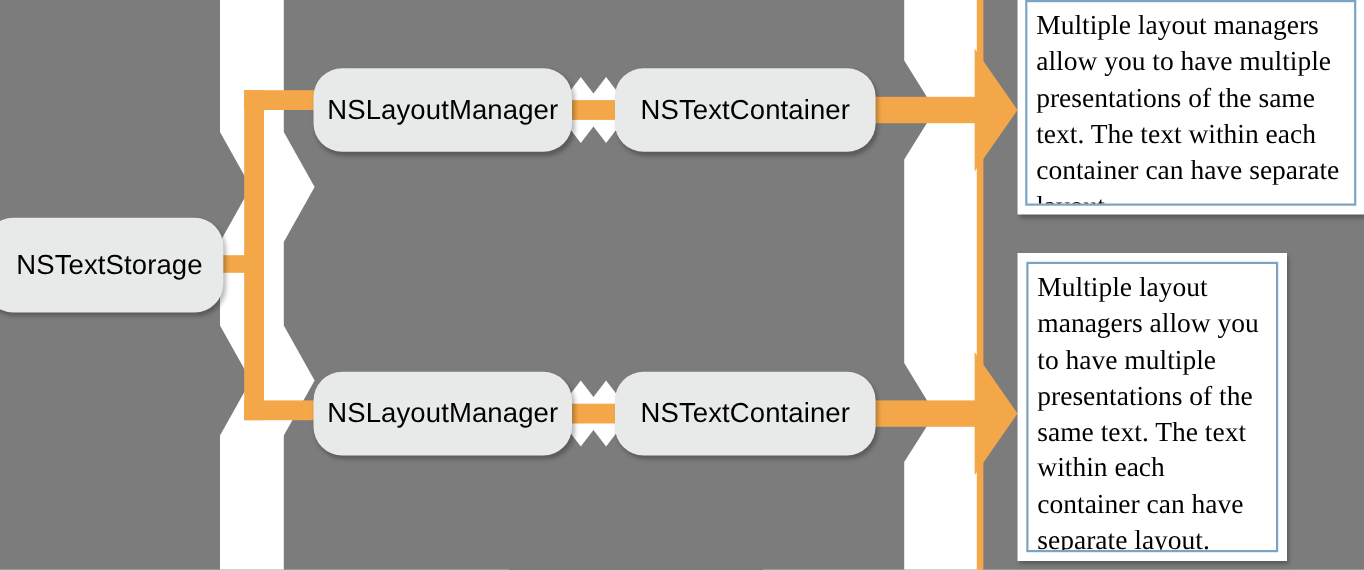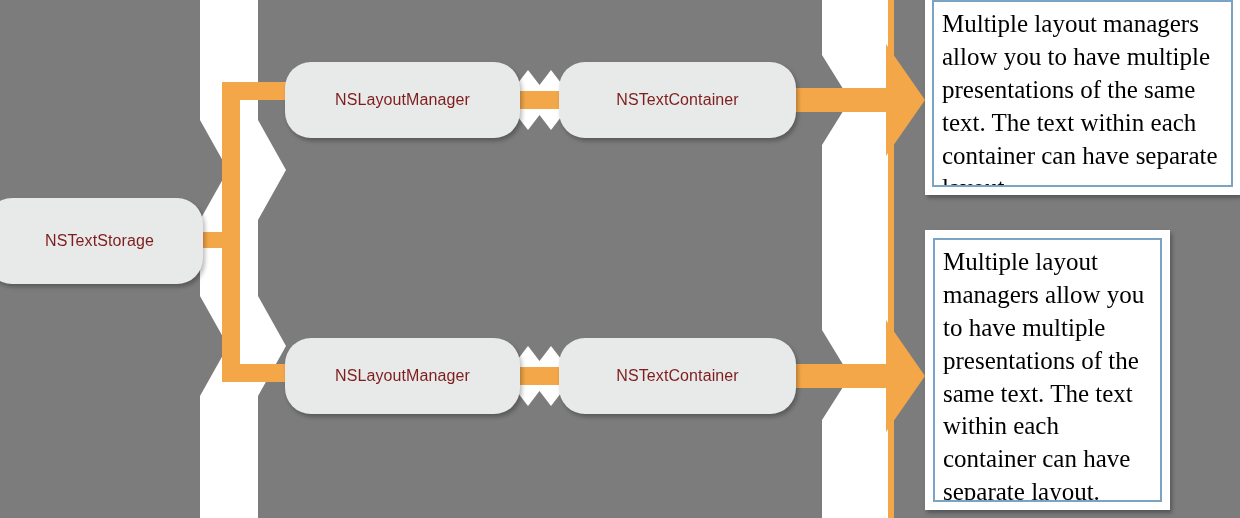--- a/index.html
+++ b/index.html
@@ -24,23 +24,23 @@
 
   
   .node {
     position: absolute;
     background: #e8e9e9;
     border-radius: 26px;
     box-shadow: 2px 3px 4px rgba(0,0,0,0.28);
     display: flex;
     align-items: center;
     justify-content: center;
-    color: #7f1d1d;
+    color: #000000;
     font-family: "Liberation Sans", sans-serif;
-    font-size: 16px;
+    font-size: 25px;
     font-weight: 400;
     letter-spacing: 0.1px;
     white-space: nowrap;
     z-index: 6;
   }
   #node-textstorage {
     left: -14px;
     top: 198px;
     width: 217px;
     height: 86px;

